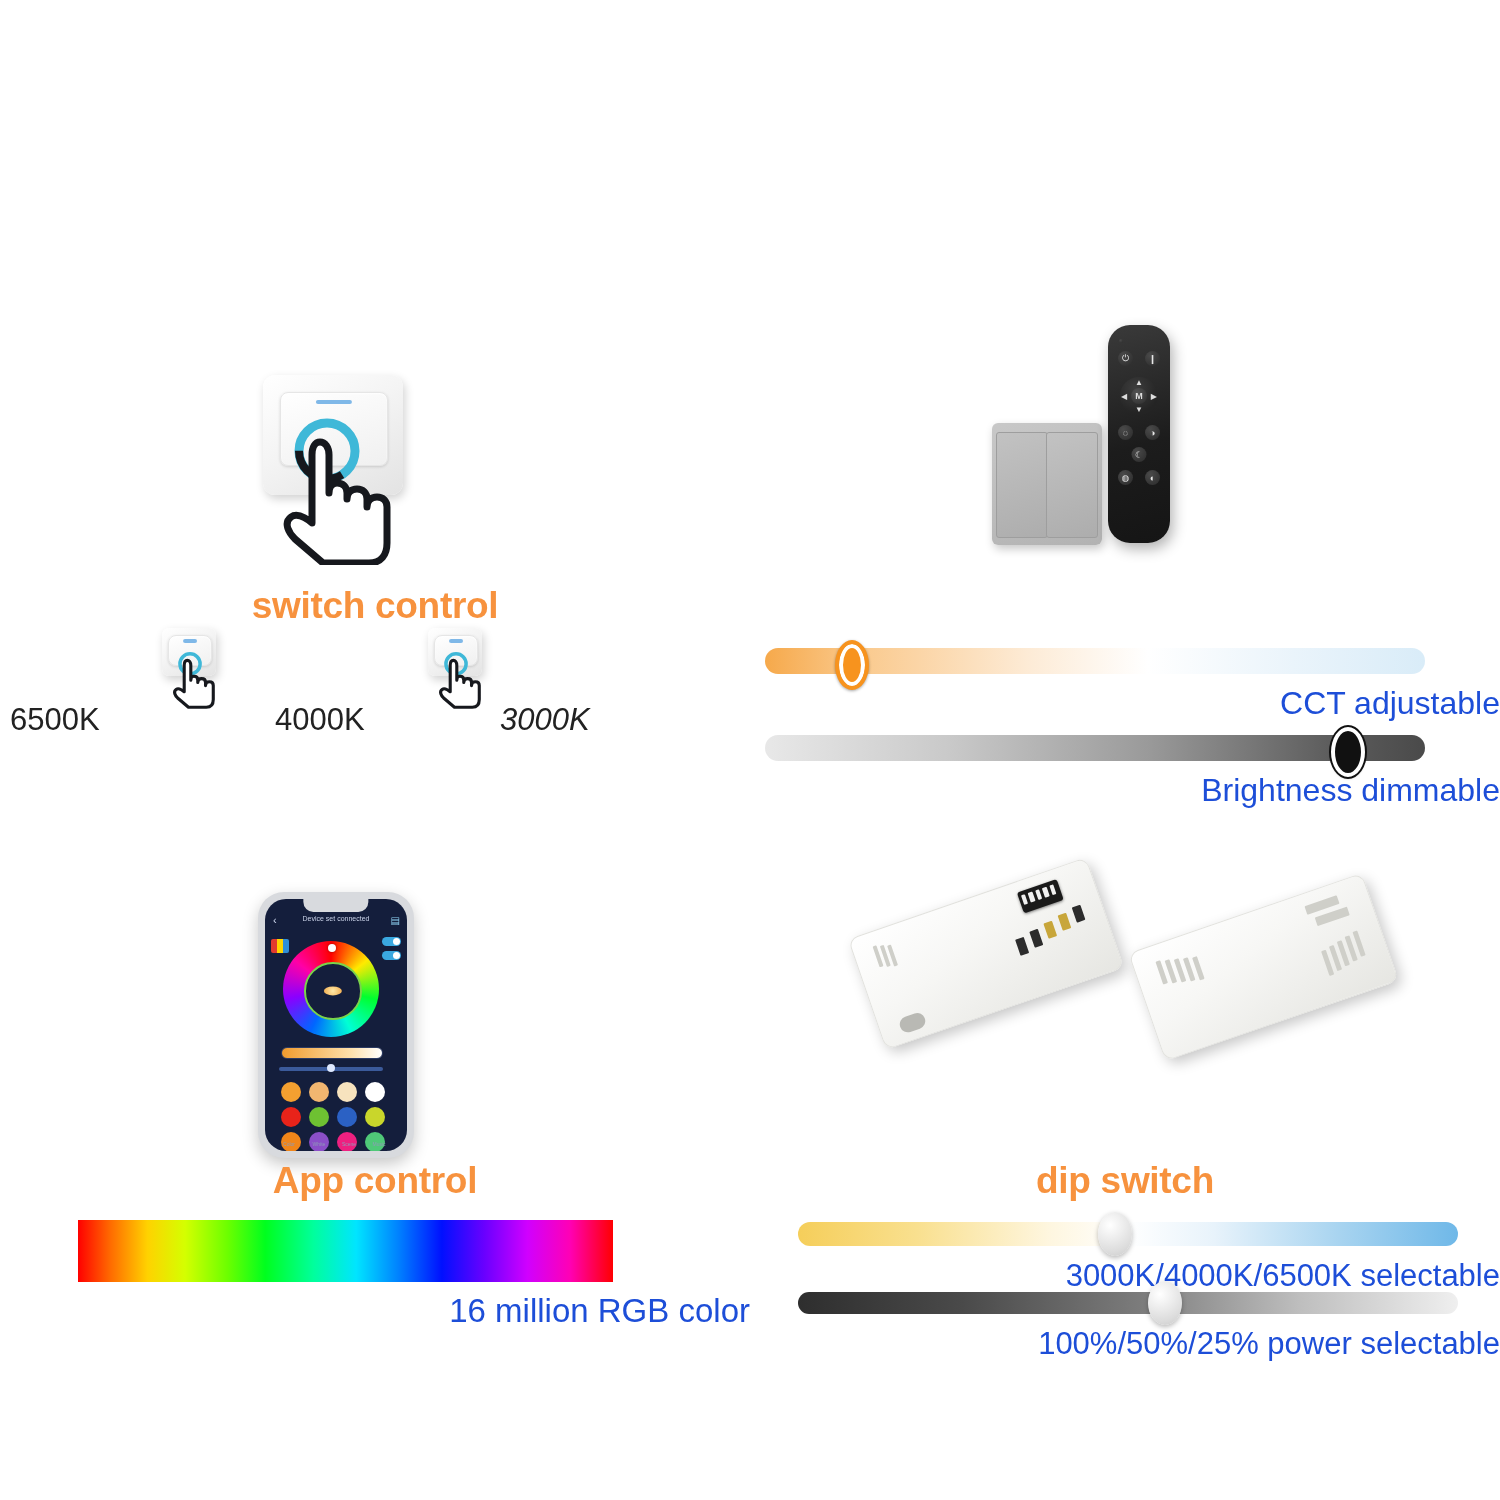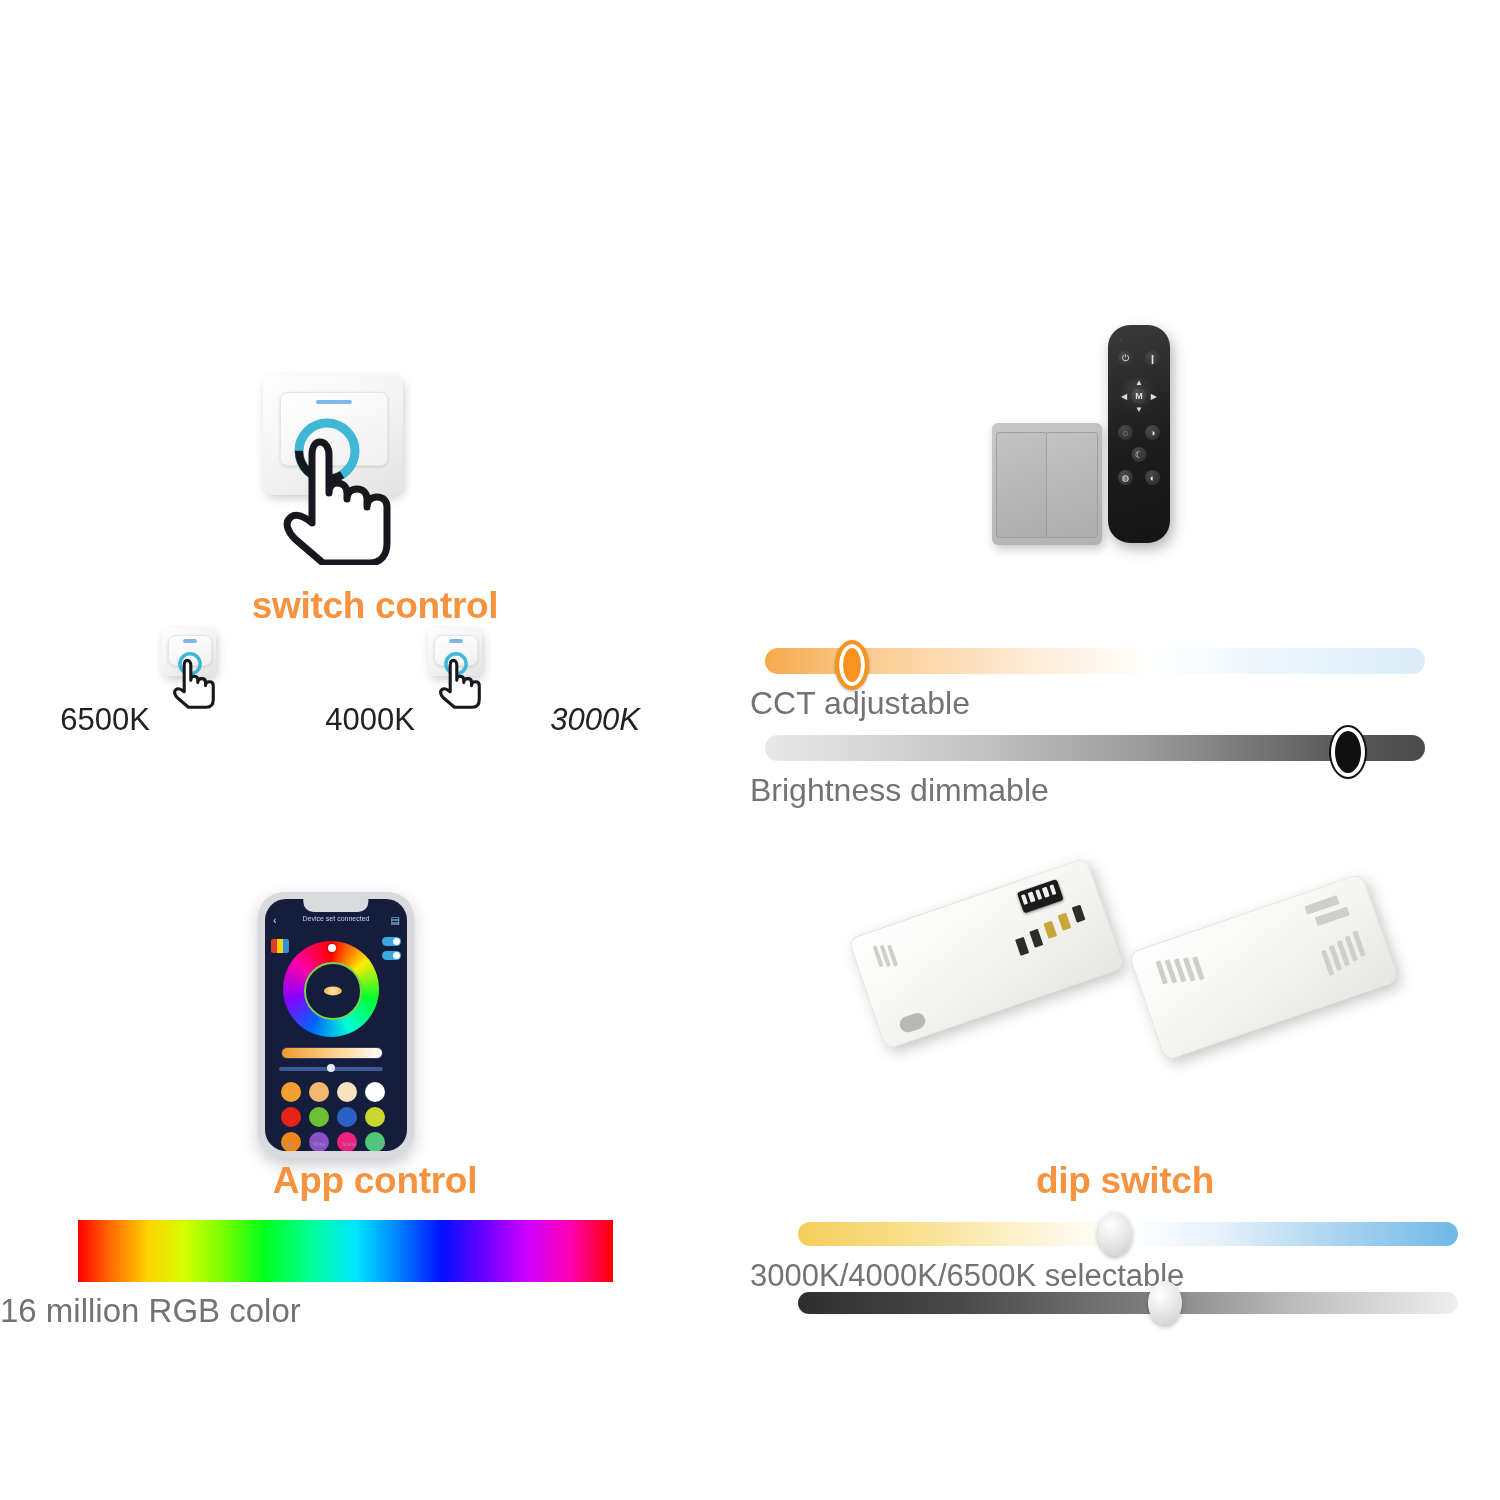--- a/index.html
+++ b/index.html
@@ -56,26 +56,26 @@
     position:absolute;left:50%;top:10%;transform:translateX(-50%);
     width:34%;height:4px;border-radius:2px;background:#7fb8e8;
   }
 
   
   .hand{position:absolute;}
 
   
   .bar{position:absolute;border-radius:999px;}
   .bar-sq{position:absolute;border-radius:0;}
-  .barlabel{position:absolute;text-align:left;color:#737373;}
+  .barlabel{position:absolute;text-align:right;color:#1d4ed8;}
   .inbar-label{
     position:absolute;top:50%;transform:translateY(-50%);
     font-size:15px;color:#3b3b3b;font-weight:bold;
   }
-  .kelvin{position:absolute;font-size:31px;color:#222;text-align:right;}
+  .kelvin{position:absolute;font-size:31px;color:#222;text-align:left;}
 
   .knob{position:absolute;border-radius:50%;}
   .knob-orange{
     background:#F7931E;border:4px solid #F7931E;
     box-shadow:0 0 0 4px #ffffff inset,0 1px 3px rgba(0,0,0,.35);
   }
   .knob-black{
     background:#111;border:4px solid #ffffff;
     box-shadow:0 0 0 2px #111,0 1px 3px rgba(0,0,0,.4);
   }
@@ -396,15 +396,16 @@
          background:linear-gradient(90deg,#F5CE5A 0%,#F9E08F 18%,#FEF6DF 38%,#FFFFFF 50%,
                     #E8F3FB 63%,#A8D4F0 82%,#6FB8E8 100%);">
       <div class="knob knob-gray" style="left:300px;top:-10px;width:34px;height:44px;"></div>
     </div>
     <div class="barlabel" style="left:0;top:398px;width:750px;font-size:31px;">3000K/4000K/6500K selectable</div>
 
     <div class="bar" style="left:48px;top:432px;width:660px;height:22px;
          background:linear-gradient(90deg,#2E2E2E 0%,#4A4A4A 25%,#7C7C7C 52%,#BEBEBE 76%,#EFEFEF 100%);">
       <div class="knob knob-gray" style="left:350px;top:-11px;width:34px;height:44px;"></div>
     </div>
+    <div class="barlabel" style="left:0;top:466px;width:750px;font-size:31px;">100%/50%/25% power selectable</div>
   </div>
 
 </div>
 
 </body></html>

